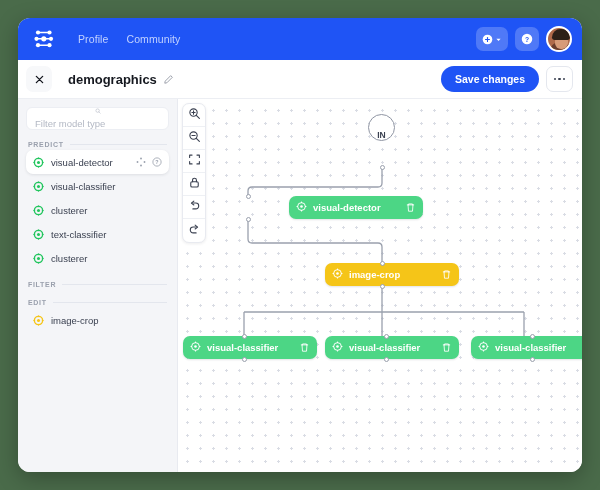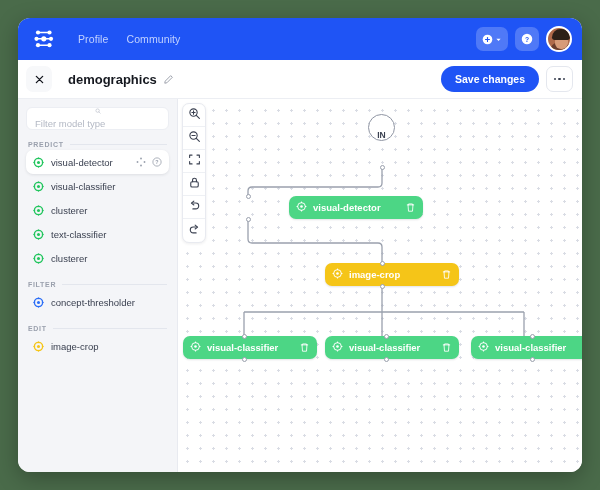--- a/index.html
+++ b/index.html
@@ -330,35 +330,20 @@
                 <rect x="12.7" y="7.2" width="3" height="1.6" rx=".7"></rect>
               </g>
             </svg>
           </span>
           <span class="lbl">clusterer</span>
         </div>
         <div class="sec-head">
           <span>FILTER</span>
           <span class="rule"></span>
         </div>
-        <div class="node-item">
-          <span class="dot-icon">
-            <svg width="11" height="11" viewBox="0 0 16 16">
-              <circle cx="8" cy="8" r="6" fill="none" stroke="#2b6ef6" stroke-width="2"></circle>
-              <circle cx="8" cy="8" r="2.2" fill="#2b6ef6"></circle>
-              <g fill="#2b6ef6">
-                <rect x="7.2" y="0.3" width="1.6" height="3" rx=".7"></rect>
-                <rect x="7.2" y="12.7" width="1.6" height="3" rx=".7"></rect>
-                <rect x="0.3" y="7.2" width="3" height="1.6" rx=".7"></rect>
-                <rect x="12.7" y="7.2" width="3" height="1.6" rx=".7"></rect>
-              </g>
-            </svg>
-          </span>
-          <span class="lbl">concept-thresholder</span>
-        </div>
         <div class="sec-head">
           <span>EDIT</span>
           <span class="rule"></span>
         </div>
         <div class="node-item">
           <span class="dot-icon">
             <svg width="11" height="11" viewBox="0 0 16 16">
               <circle cx="8" cy="8" r="6" fill="none" stroke="#f5c518" stroke-width="2"></circle>
               <circle cx="8" cy="8" r="2.2" fill="#f5c518"></circle>
               <g fill="#f5c518">

